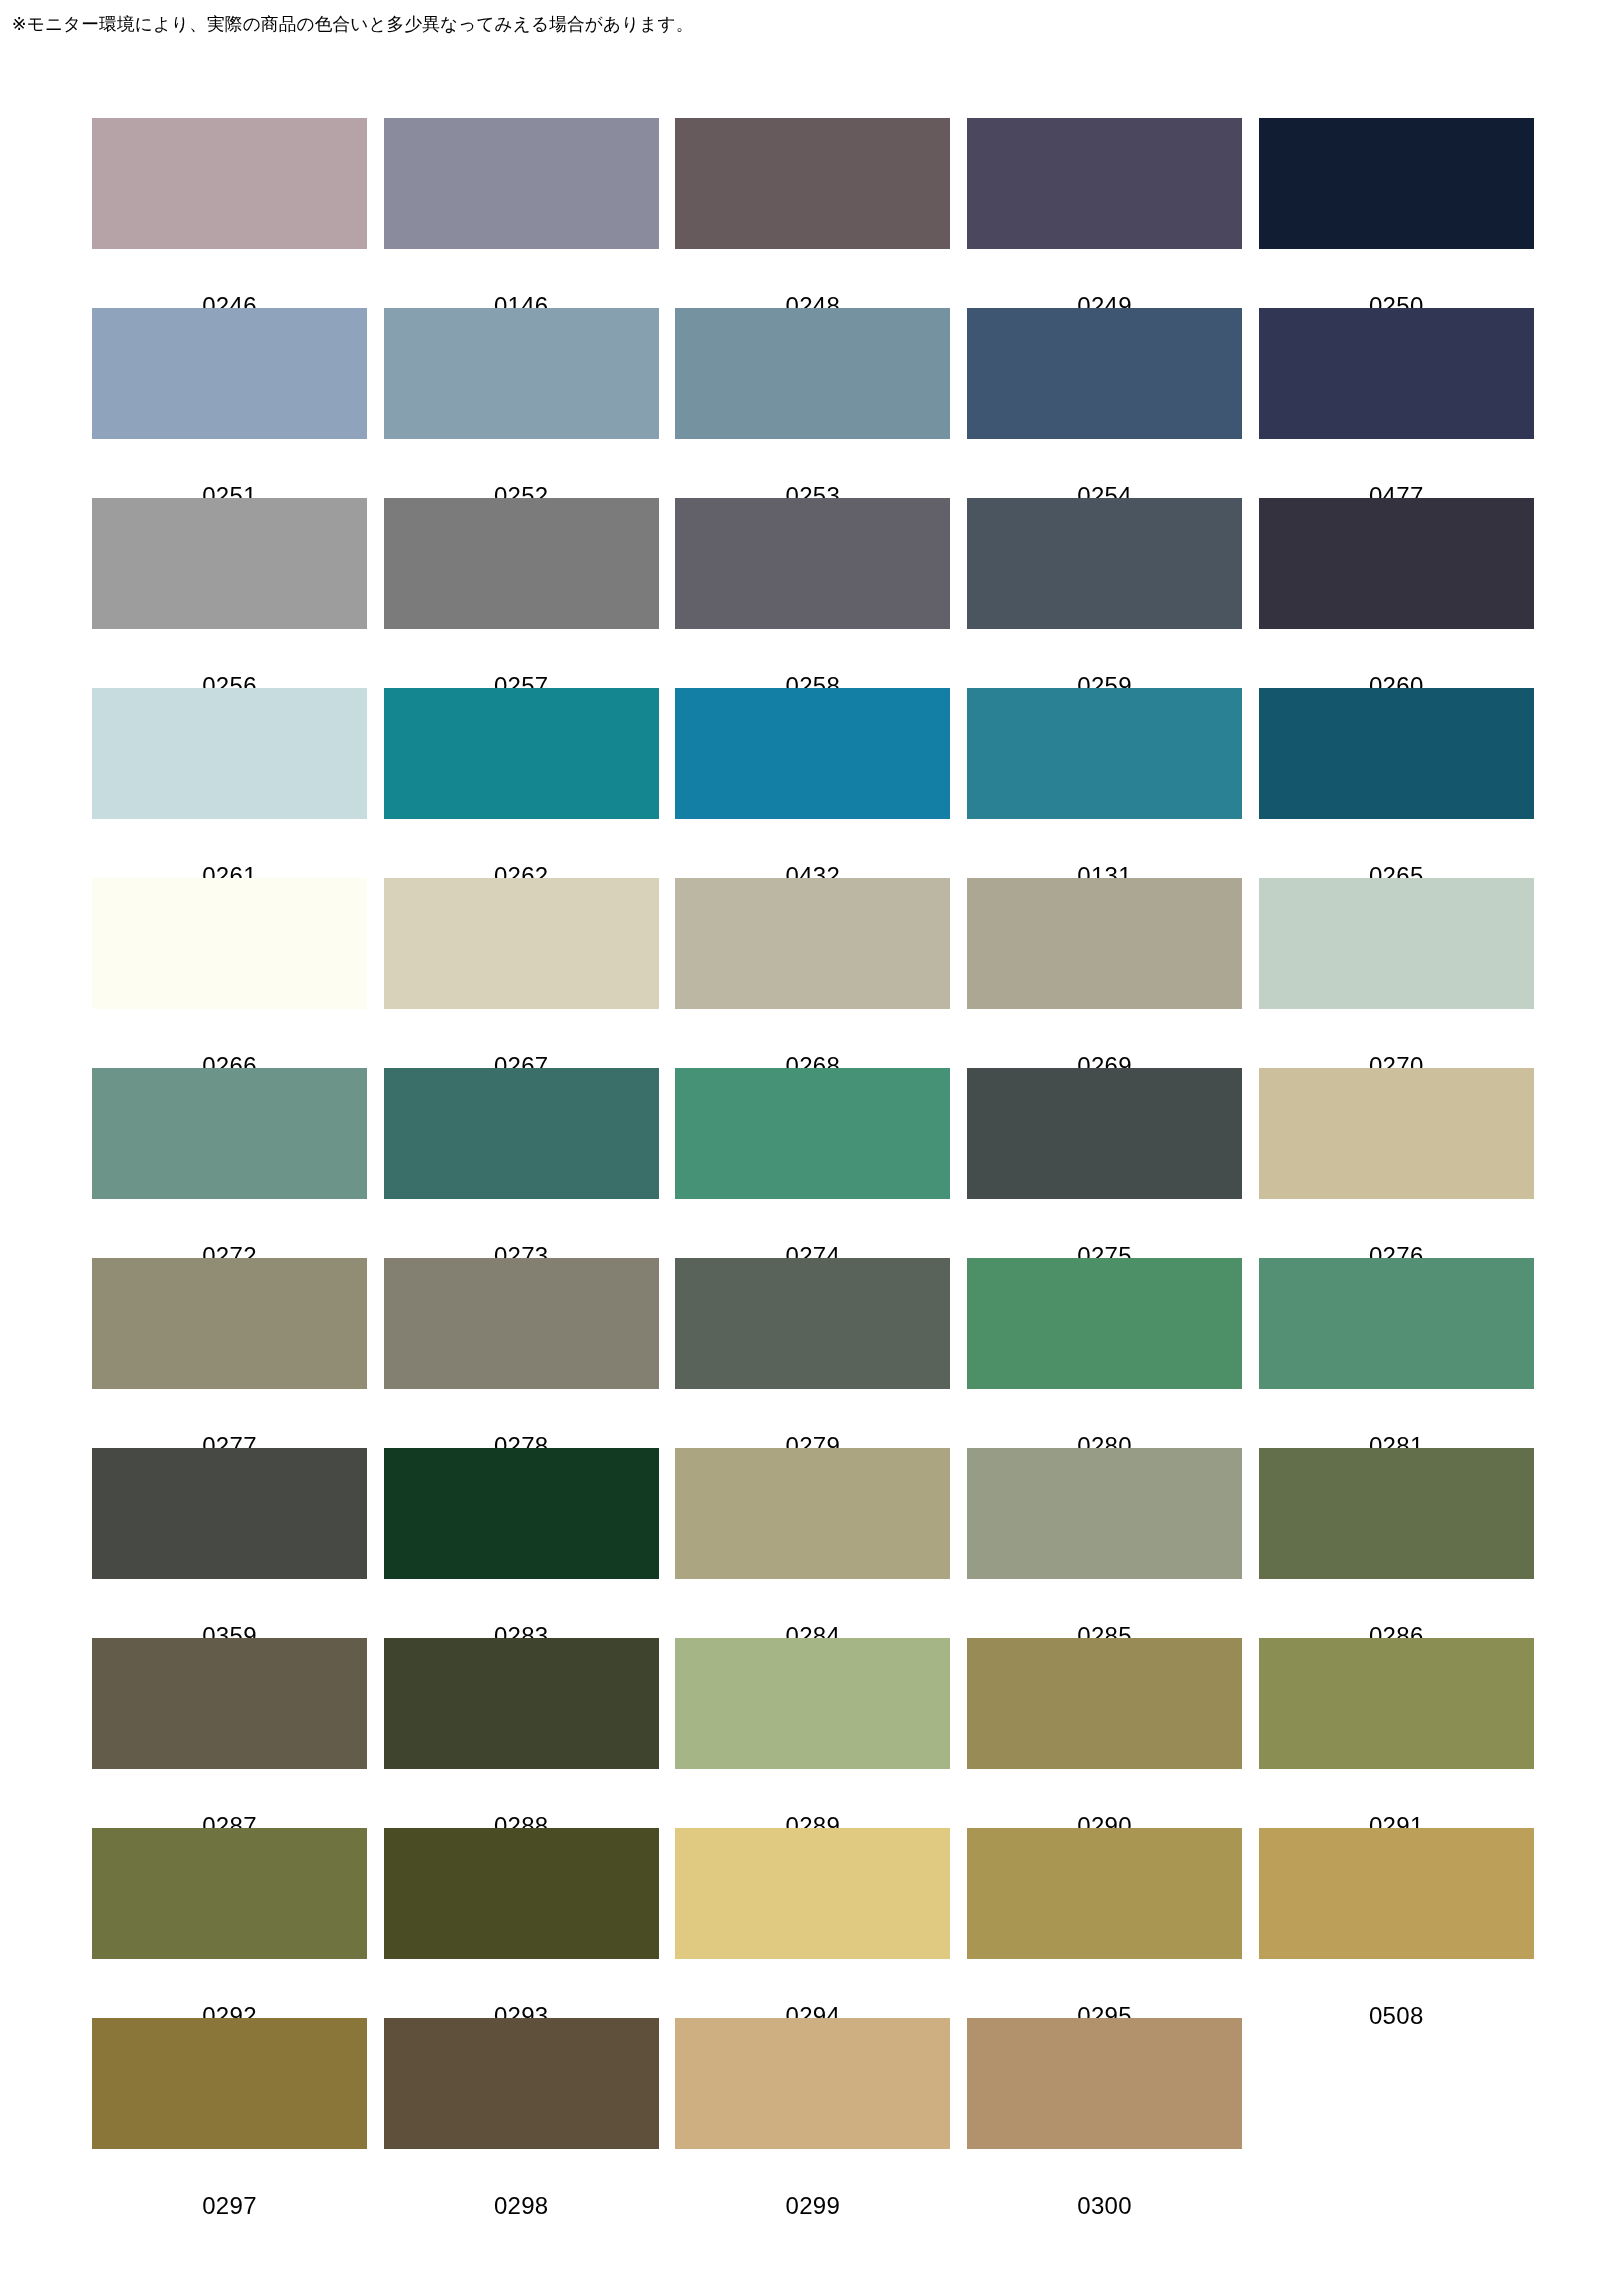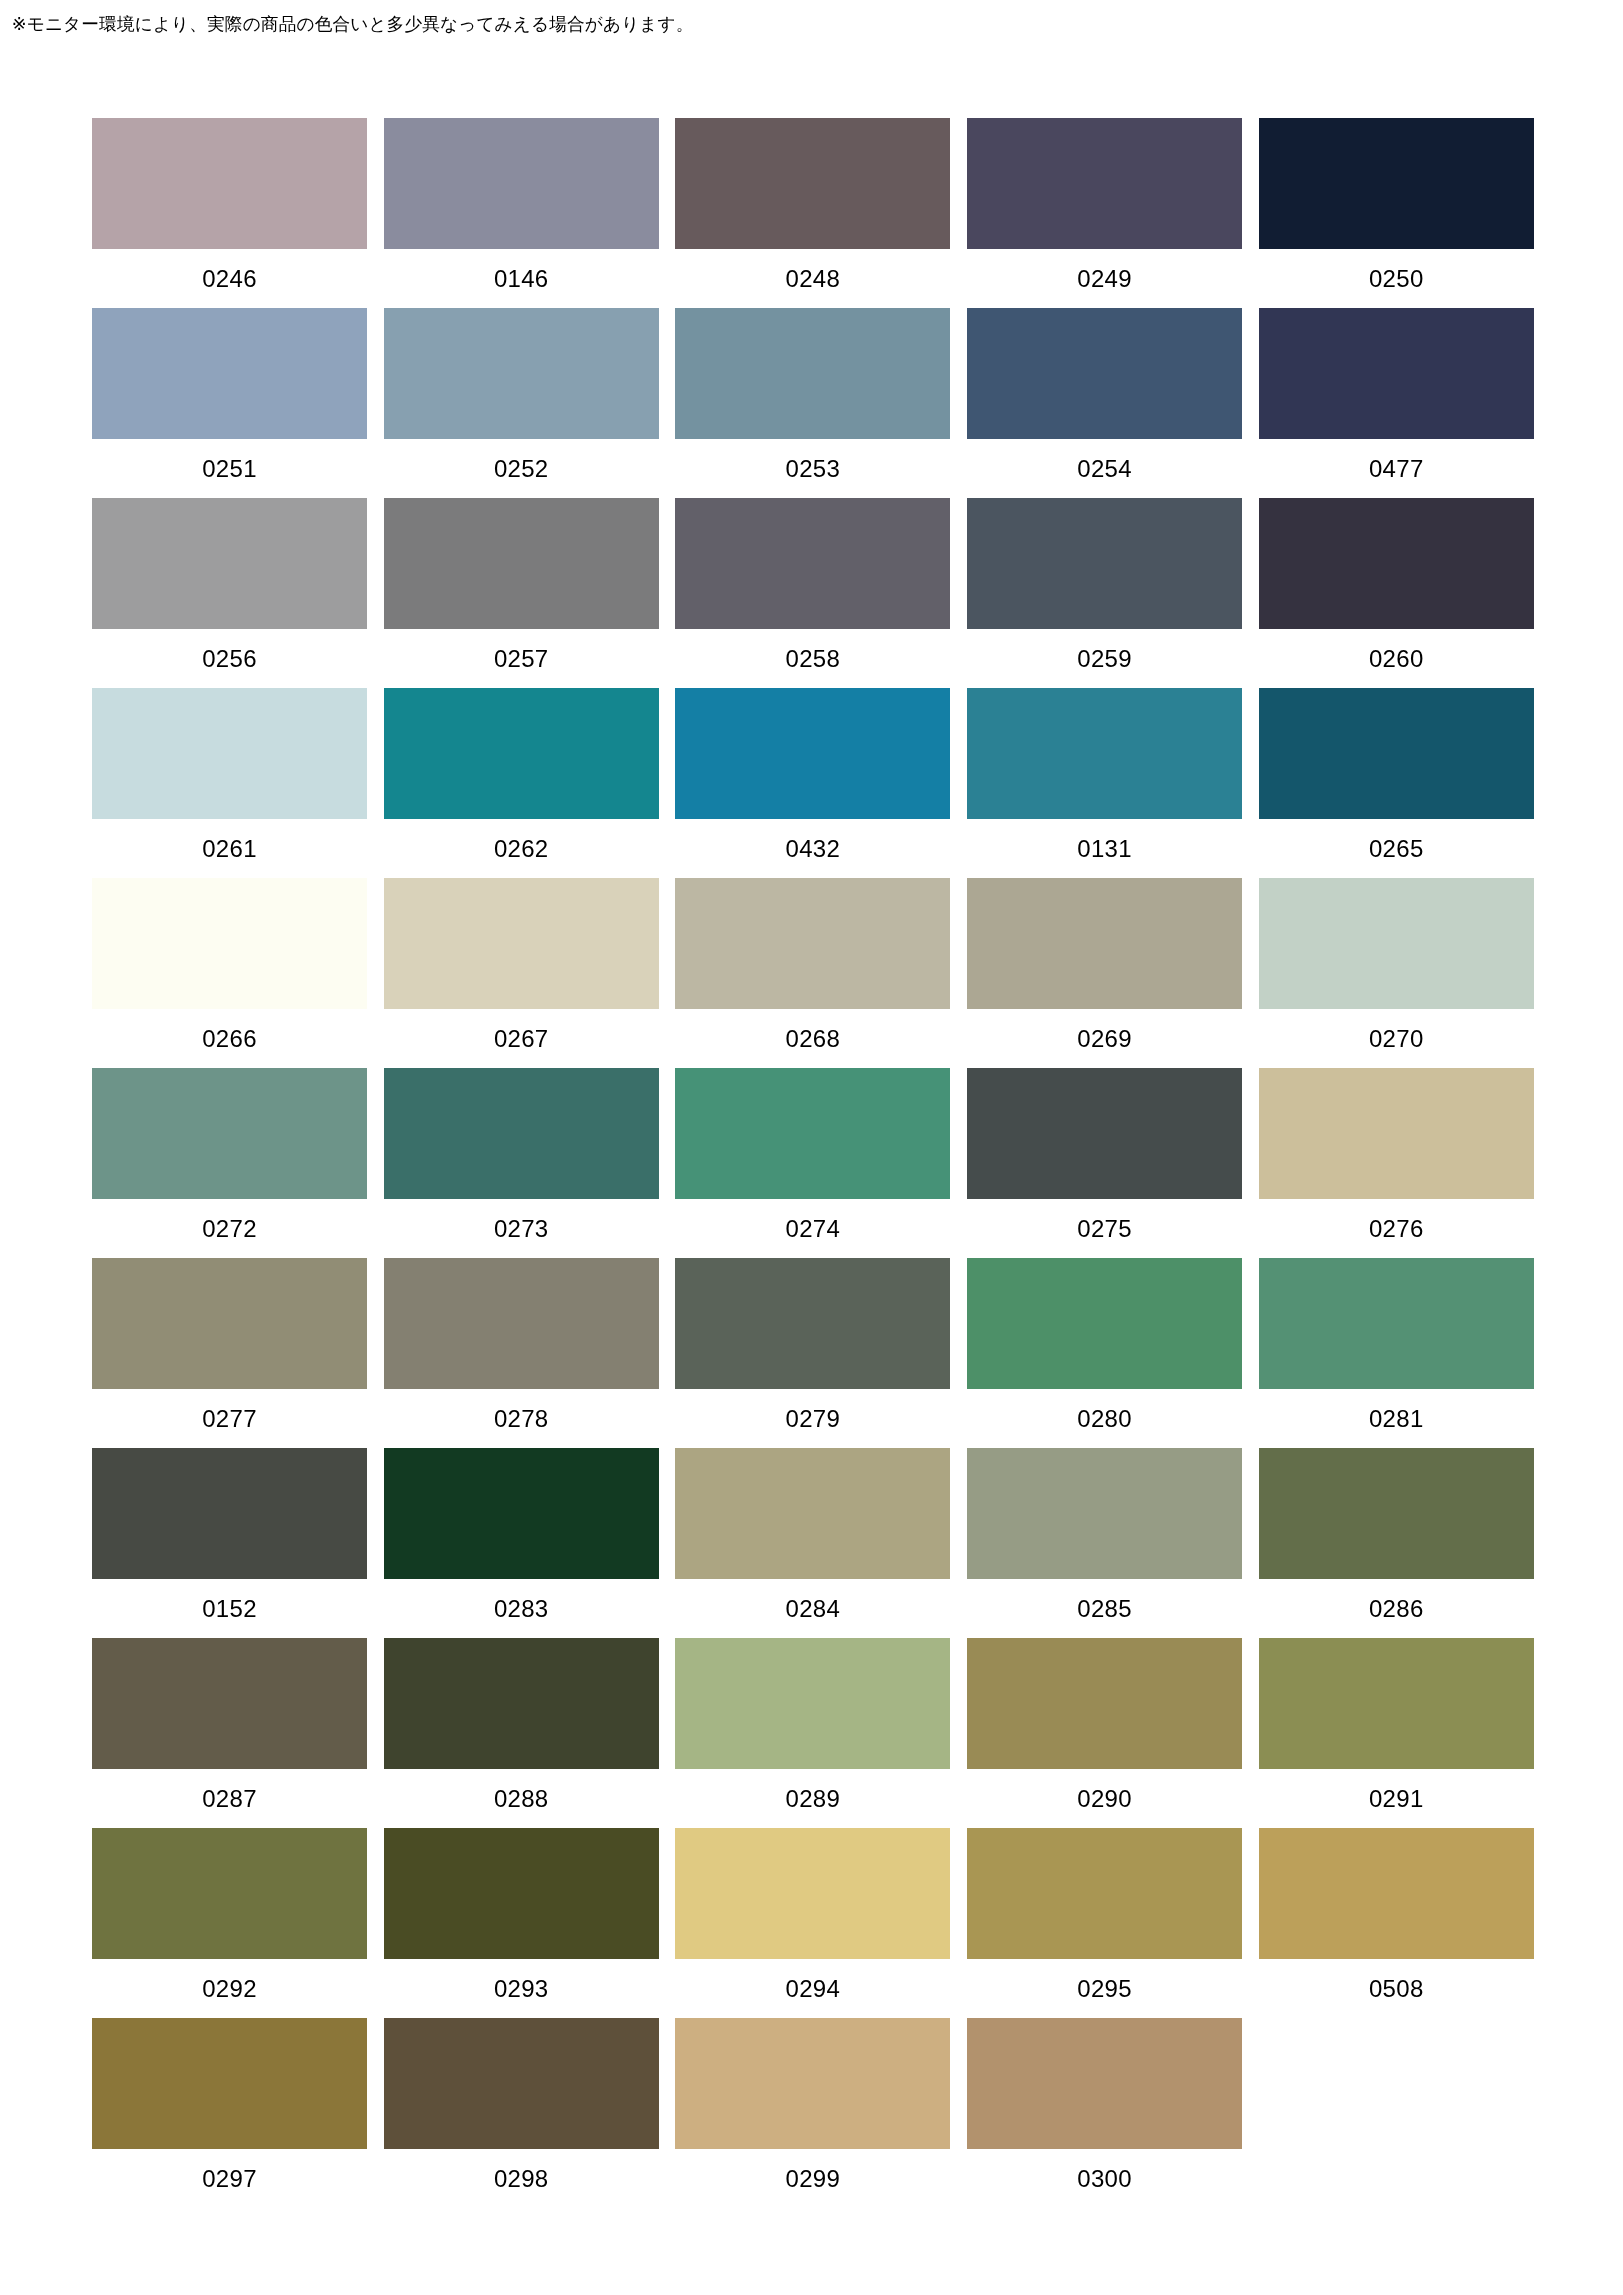--- a/index.html
+++ b/index.html
@@ -42,20 +42,21 @@
     grid-template-columns: repeat(5, 275px);
     column-gap: 16.7px;
     row-gap: 0px;
   }
   .swatch-cell {
     width: 275px;
     height: 190px;
     display: flex;
     flex-direction: column;
     align-items: center;
+    gap: 27px;
   }
   .swatch-chip {
     width: 275px;
     height: 131px;
     display: block;
     flex: 0 0 auto;
   }
   .swatch-label {
     display: block;
     width: 275px;
@@ -211,21 +212,21 @@
       <div class="swatch-cell">
         <div class="swatch-chip" style="background-color: rgb(77, 144, 104);"></div>
         <div class="swatch-label">0280</div>
       </div>
       <div class="swatch-cell">
         <div class="swatch-chip" style="background-color: rgb(84, 145, 116);"></div>
         <div class="swatch-label">0281</div>
       </div>
       <div class="swatch-cell">
         <div class="swatch-chip" style="background-color: rgb(71, 74, 68);"></div>
-        <div class="swatch-label">0152</div>
+        <div class="swatch-label">0359</div>
       </div>
       <div class="swatch-cell">
         <div class="swatch-chip" style="background-color: rgb(18, 58, 34);"></div>
         <div class="swatch-label">0283</div>
       </div>
       <div class="swatch-cell">
         <div class="swatch-chip" style="background-color: rgb(172, 165, 130);"></div>
         <div class="swatch-label">0284</div>
       </div>
       <div class="swatch-cell">

